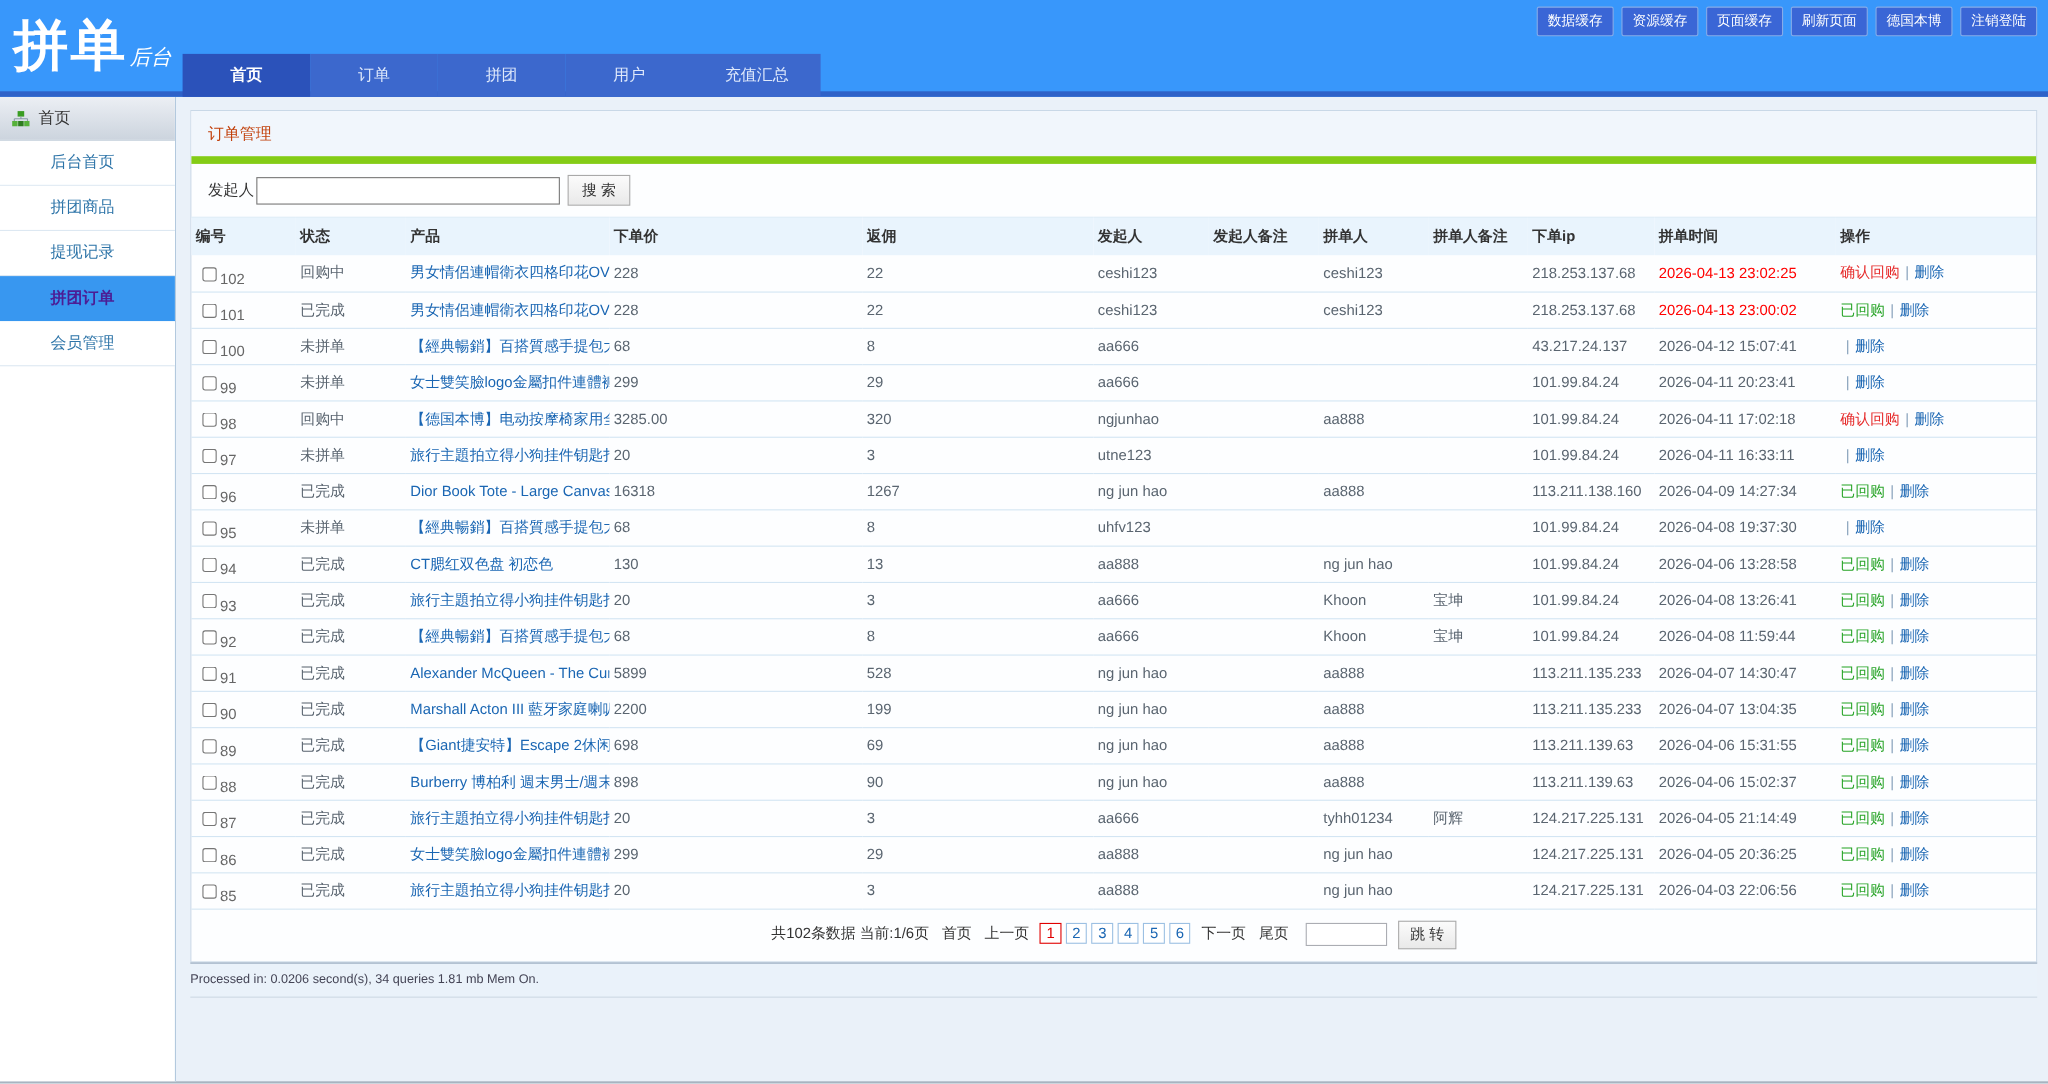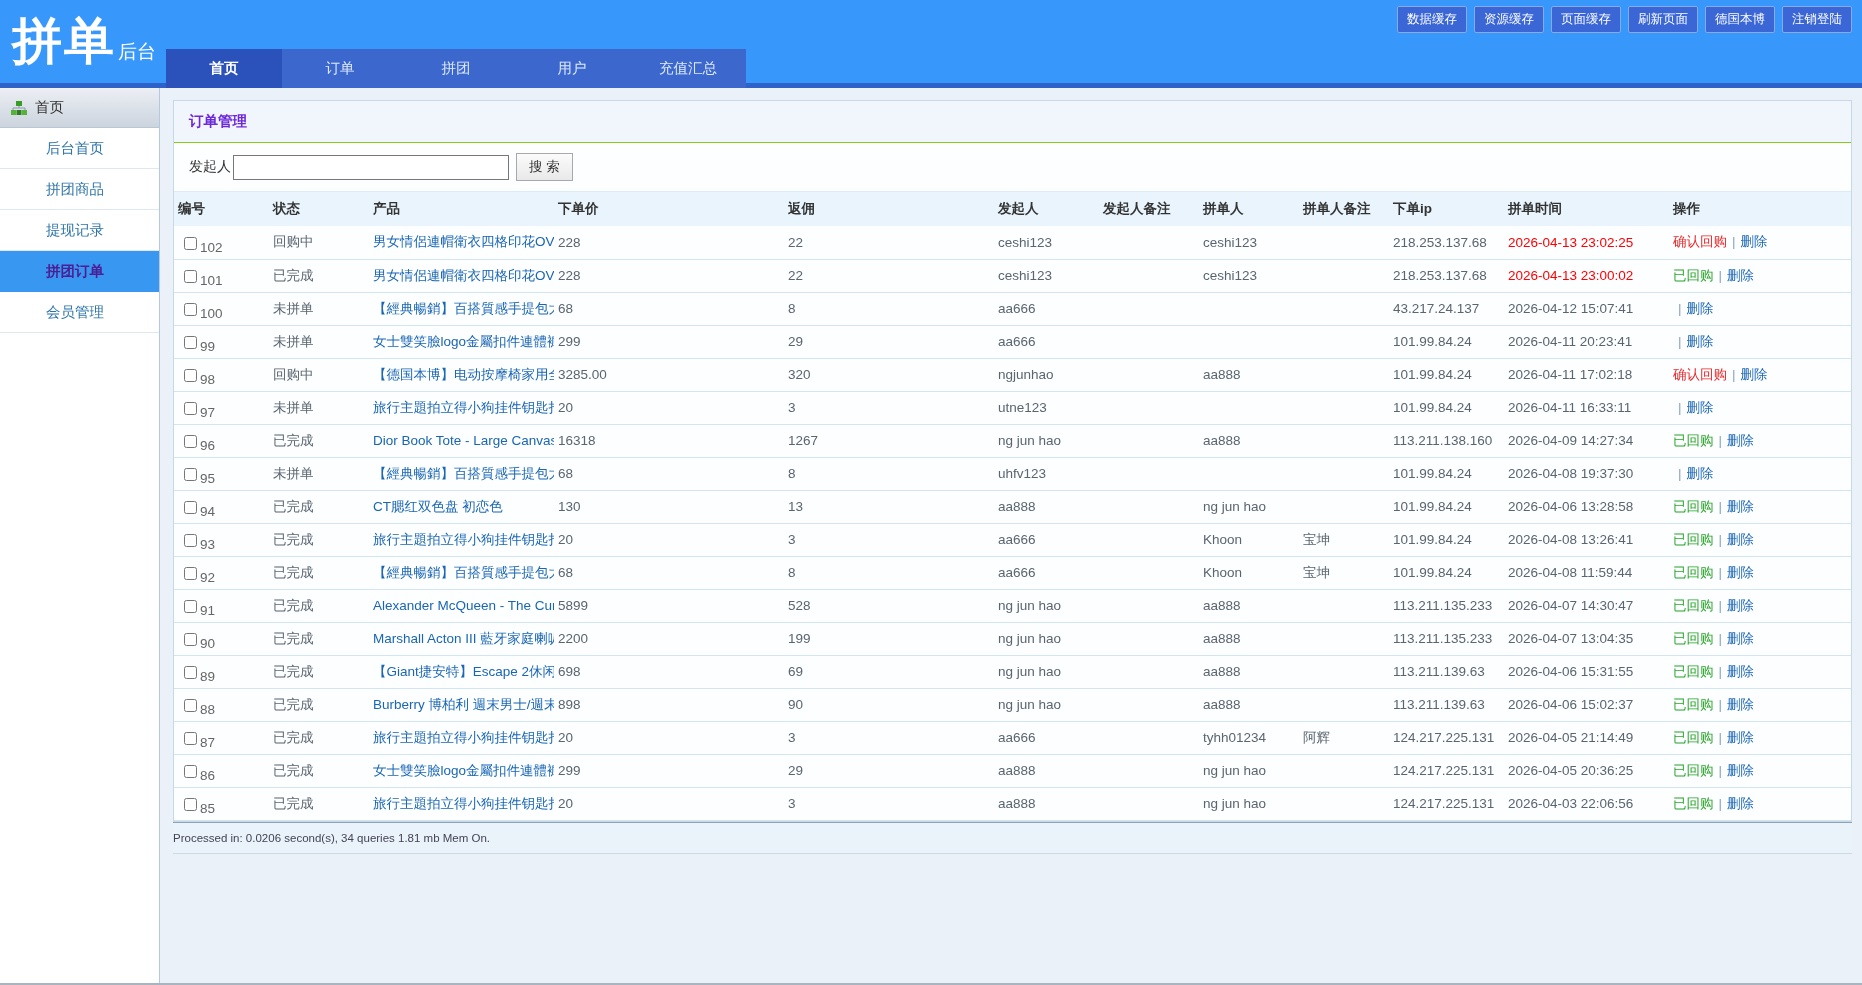--- a/index.html
+++ b/index.html
@@ -12,41 +12,41 @@
   body{
     width:1862px;height:985px;overflow:hidden;background:#eaf1f9;
     font-family:"Liberation Sans","DejaVu Sans",sans-serif;color:#333;
     border-bottom:2px solid #a8b4c0;
   }
   
   .header{position:relative;height:88px;background:var(--topbar-bg);}
   .header-underline{position:absolute;left:0;right:0;bottom:0;height:5px;background:#2f62c8;}
   .logo{position:absolute;left:12px;top:8px;color:#fff;white-space:nowrap;}
   .logo-main{font-size:50px;font-weight:bold;letter-spacing:2px;}
-  .logo-sub{font-size:19px;margin-left:2px;}
+  .logo-sub{font-size:19px;margin-left:2px;font-style:italic;}
   .topbar-buttons{position:absolute;top:6px;right:10px;display:flex;gap:7px;}
   .topbar-btn{background:#3a66d6;border:1px solid #86abe8;color:#fff;font-size:12.5px;
     padding:4px 9px;border-radius:2px;cursor:pointer;font-family:inherit;}
   .nav{position:absolute;bottom:0;left:166px;display:flex;height:39px;z-index:2;}
   .nav-tab{width:116px;display:flex;align-items:center;justify-content:center;
     background:var(--nav-bg);color:#dfe9fb;font-size:14.5px;cursor:pointer;}
   .nav-tab.active{background:var(--nav-active-bg);color:#fff;font-weight:bold;}
   
   .page-body{display:flex;height:897px;}
   .sidebar{width:160px;background:#fff;border-right:1px solid #b3c9de;flex:none;}
   .sidebar-header{height:40px;display:flex;align-items:center;gap:8px;padding-left:11px;
     background:linear-gradient(#eceff4,#ccd4de);border-bottom:1px solid #b9c6d4;
     color:#333;font-size:14.5px;}
   .sidebar-item{height:41px;line-height:41px;padding-left:46px;color:#2d74a8;font-size:14.5px;
     border-bottom:1px solid #dde8f2;cursor:pointer;background:#fff;}
   .sidebar-item.active{background:var(--sidebar-active-bg);color:#4c1d95;border-bottom-color:var(--sidebar-active-bg);font-weight:bold;}
   .main{flex:1;padding:12px 10px 0 13px;overflow:hidden;}
   .panel{background:#fdfeff;border:1px solid #c9d8e7;}
-  .panel-title{padding:11px 15px;font-size:14.5px;font-weight:bold;color:#6d28d9;
-    background:#f1f6fc;border-bottom:1px solid #84cc16;}
+  .panel-title{padding:11px 15px;font-size:14.5px;font-weight:normal;color:#c2410c;
+    background:#f1f6fc;border-bottom:7px solid #84cc16;}
   .search-row{padding:10px 15px;display:flex;align-items:center;font-size:14px;color:#333;}
   .search-input{width:276px;height:25px;border:1px solid #777;margin:0 7px 0 2px;padding:0 4px;
     font-family:inherit;font-size:13px;}
   .btn-gray{padding:4px 12px;font-size:13.5px;background:linear-gradient(#fbfbfb,#e9e9e9);
     border:1px solid #a9a9a9;color:#333;cursor:pointer;font-family:inherit;}
   
   table{width:100%;border-collapse:collapse;font-size:13.5px;table-layout:fixed;}
   thead tr{background:#e9f4fd;}
   th{font-weight:bold;color:#333;text-align:left;padding:8px 4px;border-top:1px solid #dcebf7;white-space:nowrap;}
   td{padding:0 4px;height:33px;border-bottom:1px solid #d3e5f3;color:#5a6570;
@@ -502,17 +502,27 @@
               <td>ng jun hao</td>
               <td></td>
               <td>124.217.225.131</td>
               <td>2026-04-03 22:06:56</td>
               <td><span class="op-done">已回购</span><span class="sep">|</span><a class="op-del">删除</a></td>
             </tr>
           </tbody>
       </table>
 
 
+      <div class="pagination">
+        <span class="pg-summary">共102条数据 当前:1/6页</span>
+        <a class="pg-word">首页</a>
+        <a class="pg-word">上一页</a>
+        <span id="page-boxes"><span class="page-box current">1</span><a class="page-box">2</a><a class="page-box">3</a><a class="page-box">4</a><a class="page-box">5</a><a class="page-box">6</a></span>
+        <a class="pg-word">下一页</a>
+        <a class="pg-word">尾页</a>
+        <input class="jump-input" type="text" value="" style="">
+        <button class="btn-gray jump-btn">跳 转</button>
+      </div>
     </div>
 
     <div class="footer">Processed in: 0.0206 second(s), 34 queries 1.81 mb Mem On.</div>
   </div>
 </div>
 
 </body></html>

